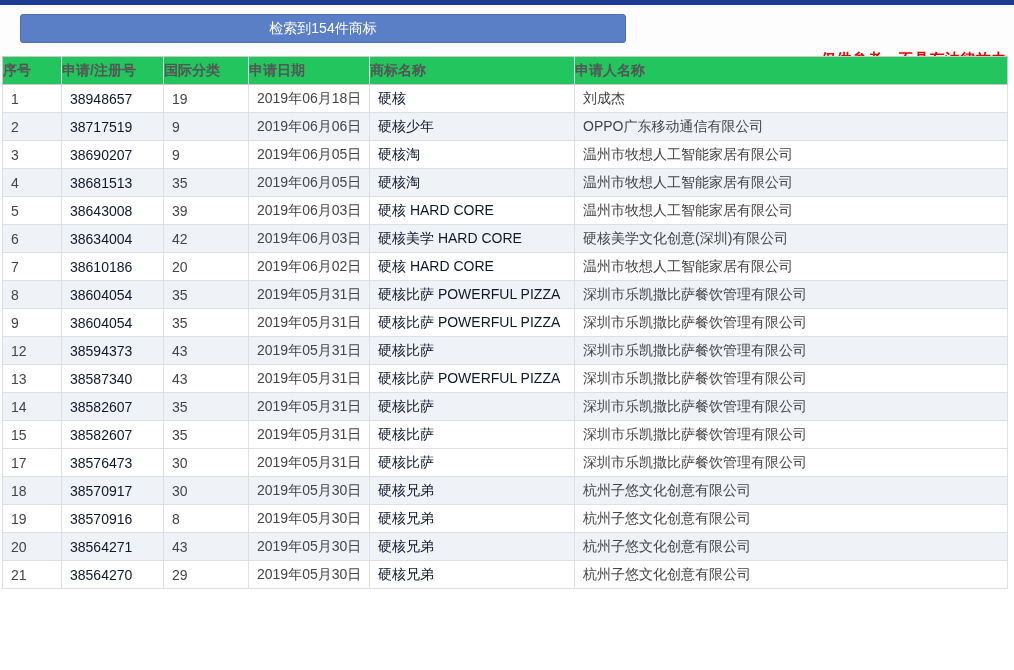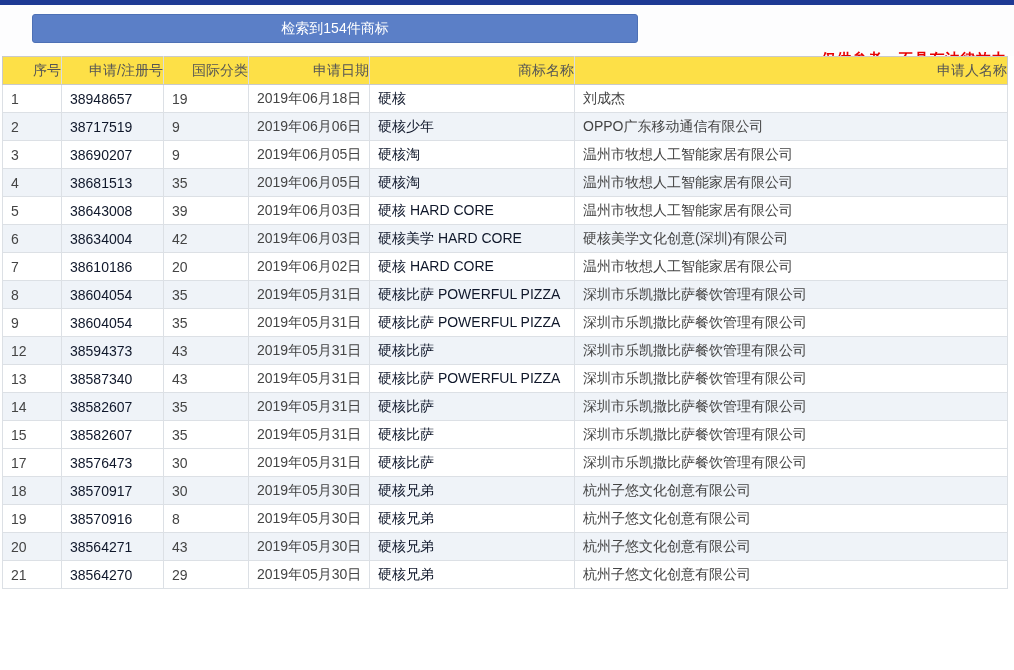--- a/index.html
+++ b/index.html
@@ -13,21 +13,21 @@
     width: 100%; height: 5px;
     background: #1e3a94;
   }
   .banner-area {
     position: relative;
     height: 51px;
     background: #fdfdfe;
   }
   .count-button {
     position: absolute;
-    left: 32px; top: 9px;
+    left: 20px; top: 9px;
     width: 606px; height: 29px;
     background: #5b7fc7;
     border: 1px solid #4d70b5;
     border-radius: 3px;
     color: #ffffff;
     font-size: 14px;
     display: flex; align-items: center; justify-content: center;
     cursor: pointer;
   }
   .disclaimer {
@@ -42,24 +42,24 @@
   table.results {
     position: absolute;
     left: 2px; top: 56px;
     width: 1005px;
     border-collapse: collapse;
     table-layout: fixed;
     font-size: 14px;
   }
   table.results th {
     height: 28px;
-    background: #fde047;
+    background: #22c55e;
     color: #555555;
-    font-weight: normal;
-    text-align: right;
+    font-weight: bold;
+    text-align: left;
     border: 1px solid #c9c9c9;
     border-left: 1px solid #d9dde1;
     border-right: 1px solid #d9dde1;
   }
   table.results th:first-child { border-left: 1px solid #c9c9c9; }
   table.results th:last-child  { border-right: 1px solid #c9c9c9; }
   table.results td {
     height: 28px;
     padding-left: 8px;
     color: #444444;

